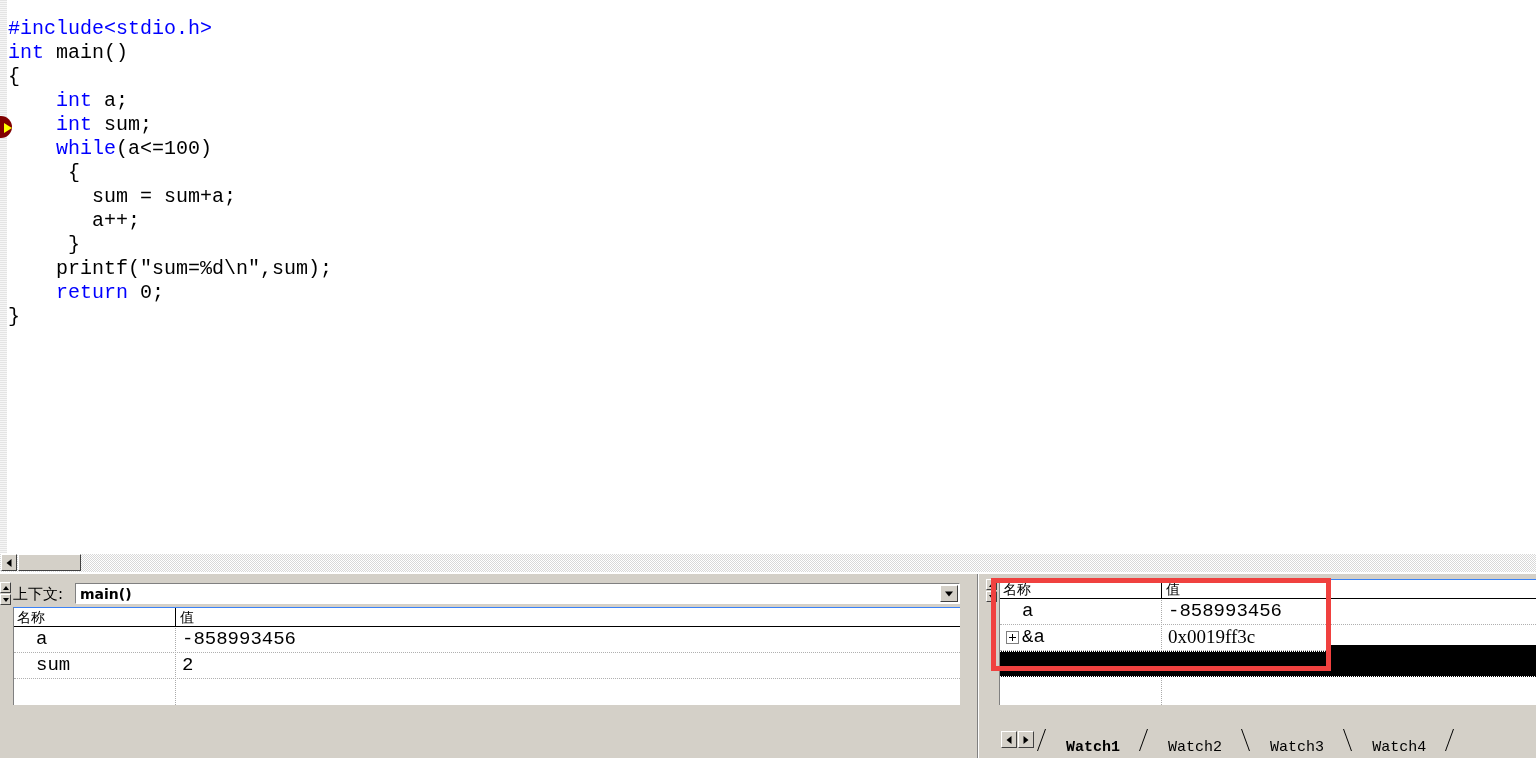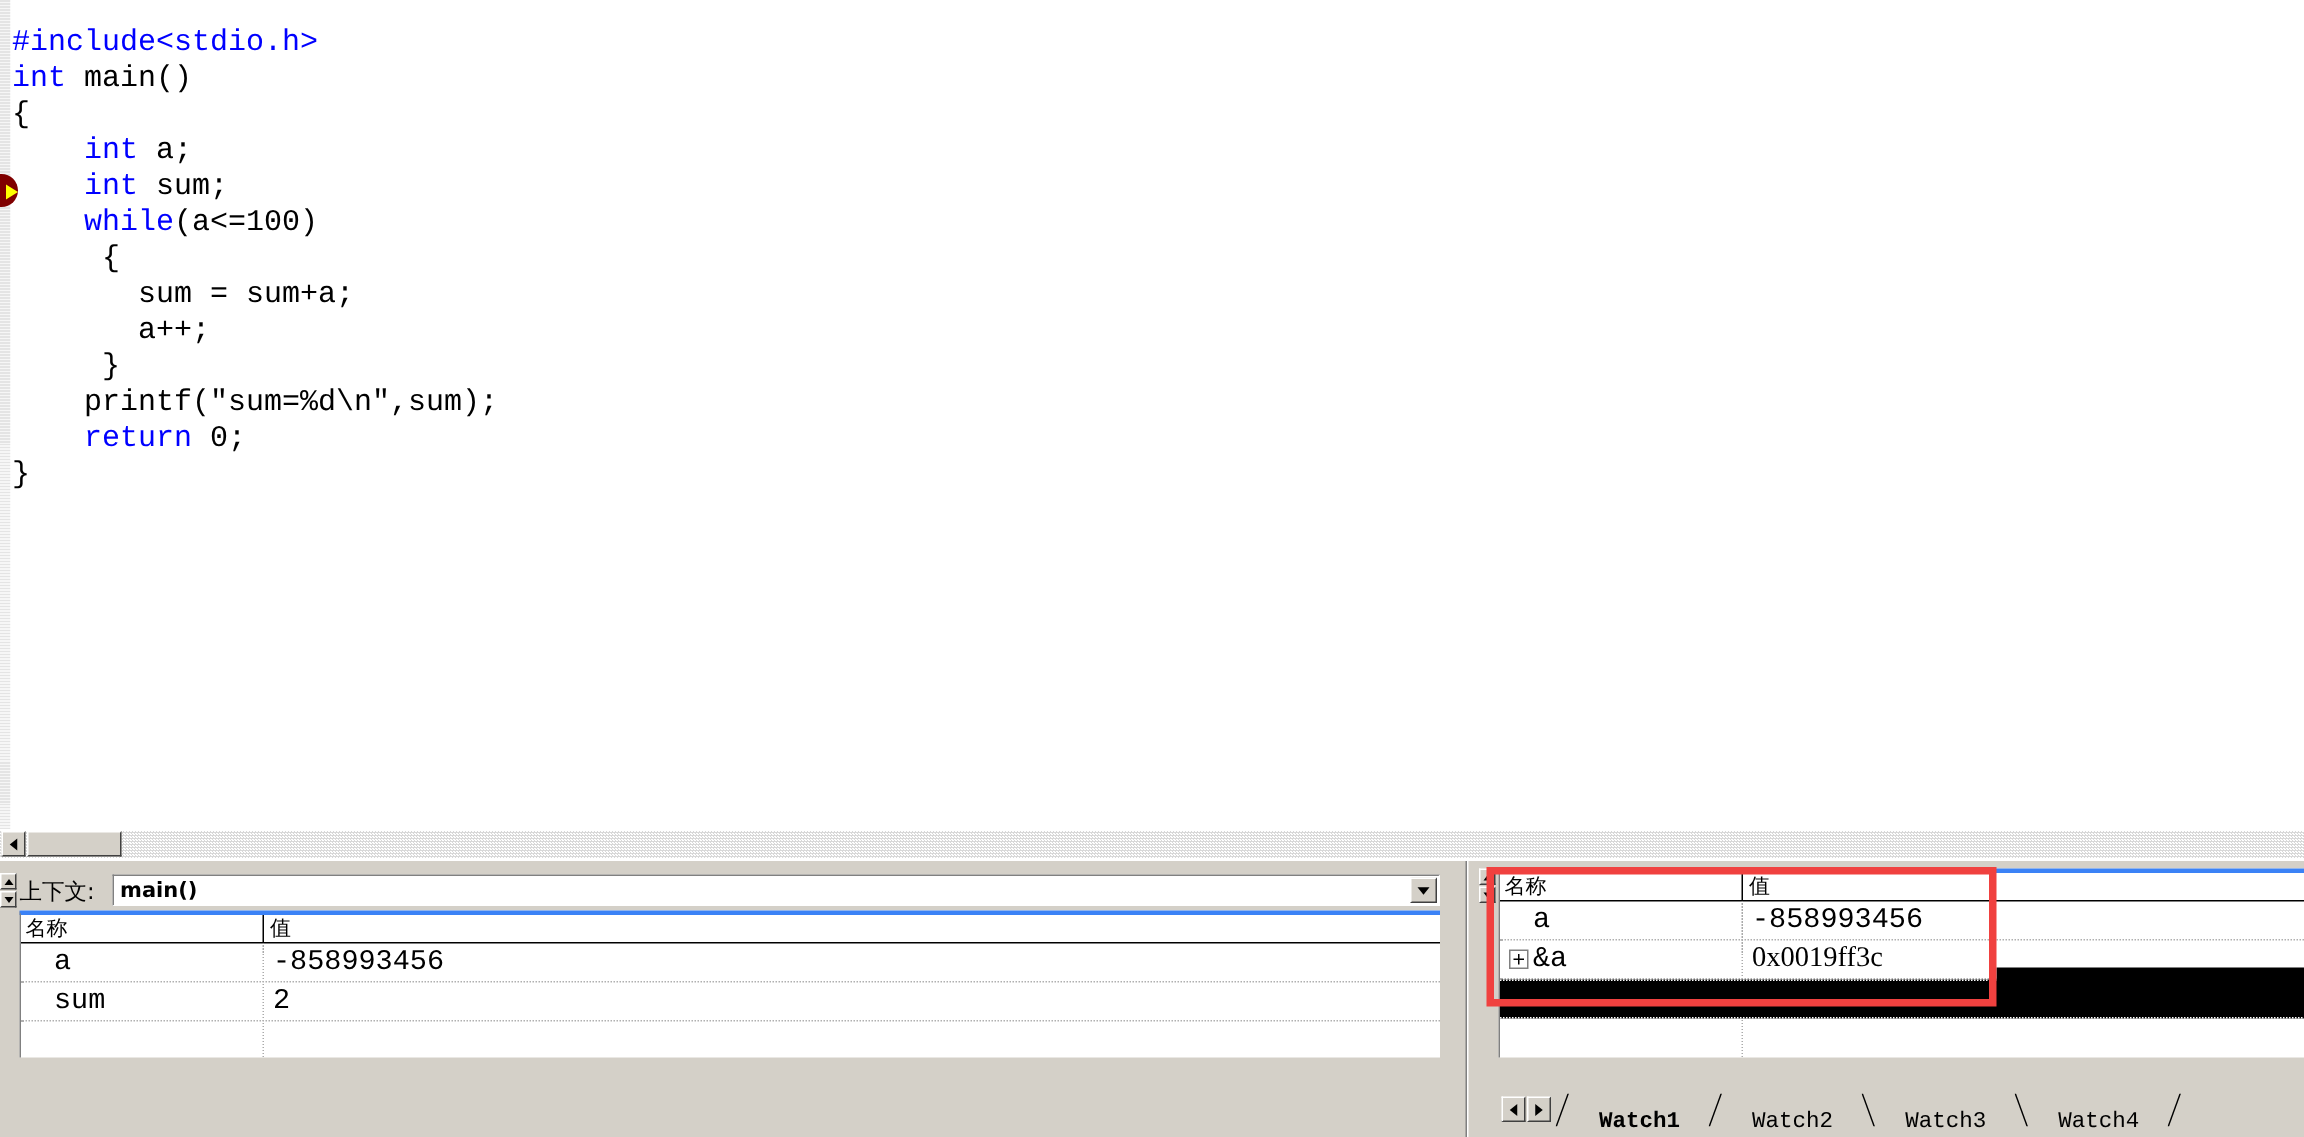--- a/index.html
+++ b/index.html
@@ -130,21 +130,21 @@
     border-right:1px solid #404040;border-bottom:1px solid #404040;
     box-sizing:border-box;
   }
   #ctx-dropdown .gl{
     position:absolute;left:50%;top:50%;transform:translate(-50%,-50%);
     width:0;height:0;border-left:4px solid transparent;border-right:4px solid transparent;border-top:5px solid #000;
   }
 
   .grid{
     position:absolute;background:#ffffff;
-    border-top:3px solid #3b82f6;border-left:1px solid #808080;
+    border-top:1px solid #3b82f6;border-left:1px solid #808080;
     box-sizing:border-box;
   }
   .hdr{
     position:absolute;left:0;top:0;right:0;height:19px;
     background:#ffffff;border-bottom:1px solid #000000;
     box-sizing:border-box;
   }
   .hdr-cell{
     position:absolute;top:0;height:18px;
     font-family:"DejaVu Sans",sans-serif;font-size:14px;color:#000;

